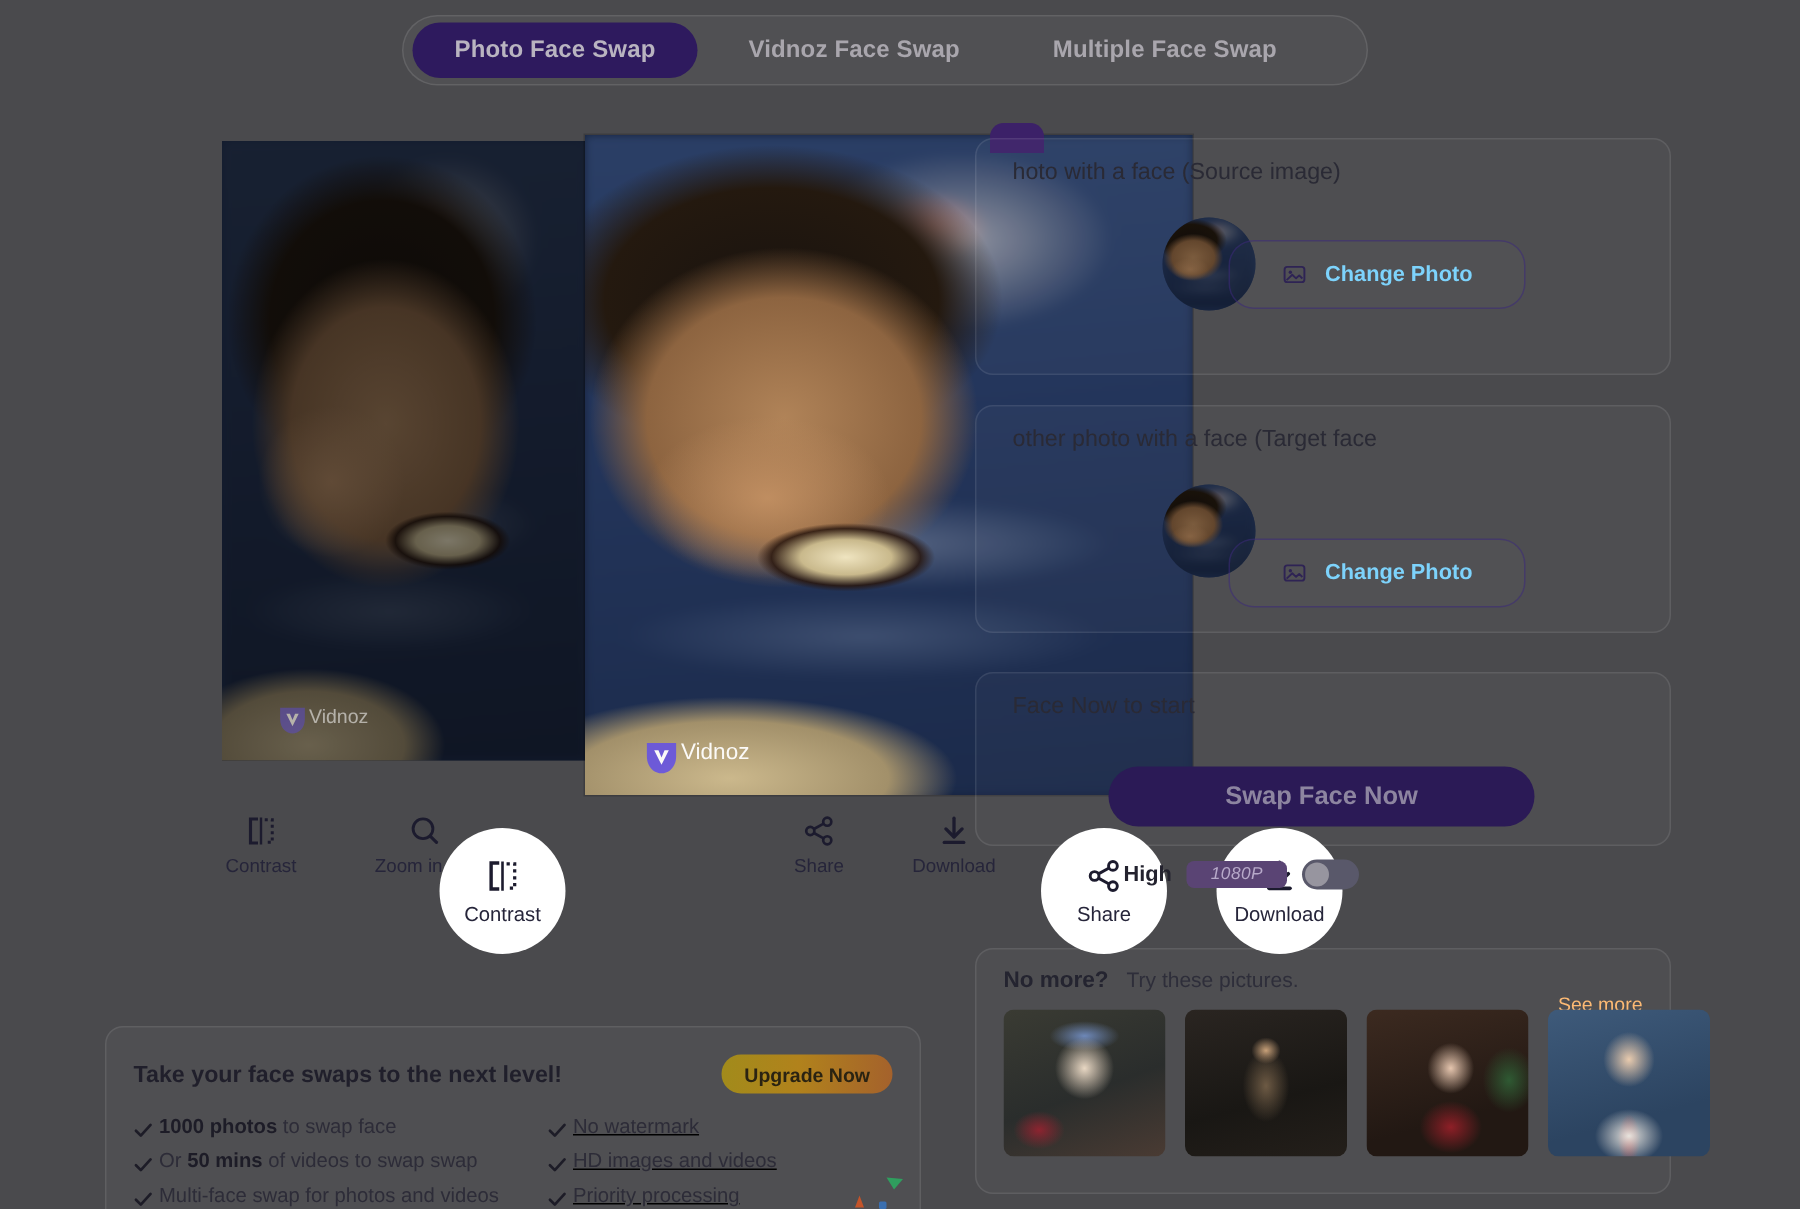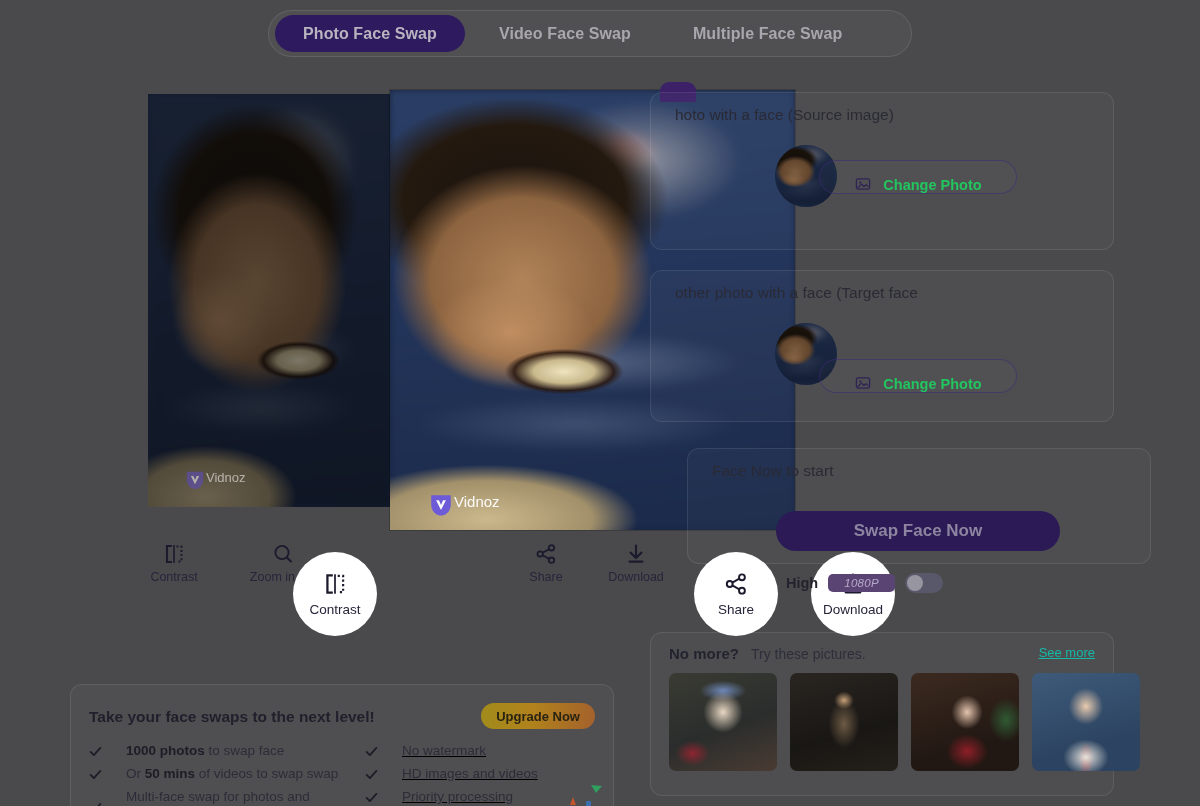--- a/index.html
+++ b/index.html
@@ -127,38 +127,38 @@
 
   
   .card {
     position: absolute; left: 650px; width: 464px;
     background: rgba(255,255,255,0.028);
     border: 1px solid rgba(255,255,255,0.09);
     border-radius: 12px;
   }
   #card-source { top: 92px; height: 158px; }
   #card-target { top: 270px; height: 152px; }
-  #card-action { top: 448px; height: 116px; margin-left: 37px; }
+  #card-action { top: 448px; height: 116px; }
   #card-ideas  { top: 632px; height: 164px; }
 
   .card-title {
     position: absolute; left: 24px; top: 12px; right: 20px;
     font-size: 15.5px; color: #2a2a35; line-height: 1.35;
   }
   .thumb-circle {
     position: absolute; left: 124px; top: 52px; width: 62px; height: 62px;
     border-radius: 50%; overflow: hidden; background: #1c2b49;
   }
   .thumb-circle .photo { filter: brightness(.7); }
   .btn-change {
-    position: absolute; left: 168px; width: 198px; height: 34px;
+    position: absolute; left: 168px; width: 198px; height: 46px;
     border: 1px solid rgba(58,40,120,.55);
     border-radius: 17px;
-    display: flex; align-items: flex-end; justify-content: center; gap: 11px;
-    color: #22c55e; font-size: 14.5px; font-weight: 700;
+    display: flex; align-items: center; justify-content: center; gap: 11px;
+    color: #7dd3fc; font-size: 14.5px; font-weight: 700;
     background: rgba(255,255,255,0.02);
   }
   #card-source .btn-change { top: 67px; }
   #card-target .btn-change { top: 88px; }
 
   
   #peek-badge {
     position: absolute; left: 660px; top: 82px; width: 36px; height: 20px;
     background: #3c2168; border-radius: 9px 9px 0 0;
   }
@@ -186,22 +186,22 @@
   #quality-toggle::after {
     content:''; position: absolute; left: 2px; top: 2px;
     width: 16px; height: 16px; border-radius: 50%; background: #97959f;
   }
 
   
   #ideas-head { position: absolute; left: 18px; top: 12px; right: 18px; display: flex; align-items: baseline; }
   #ideas-title { font-size: 15px; font-weight: 700; color: #242430; }
   #ideas-sub { font-size: 14px; color: #2e2e3a; margin-left: 12px; }
   #ideas-more {
-    position: absolute; right: 0; top: 0;
-    font-size: 13px; color: #14b8a6; text-decoration: underline;
+    position: absolute; right: 0; top: 17px;
+    font-size: 13px; color: #fdba74; text-decoration: underline;
   }
   #ideas-strip { position: absolute; left: 18px; top: 40px; display: flex; gap: 13px; }
   .idea-thumb { width: 108px; height: 98px; border-radius: 7px; overflow: hidden; position: relative; }
   .it-a { background:
       radial-gradient(ellipse 26% 30% at 50% 40%, #e8d7c3, rgba(232,215,195,0) 70%),
       radial-gradient(ellipse 30% 14% at 50% 18%, #6e88b8, rgba(110,136,184,0) 72%),
       radial-gradient(ellipse 22% 18% at 22% 82%, #8d2430, rgba(141,36,48,0) 72%),
       linear-gradient(160deg,#3a3b33,#2a2d2c 55%,#4a3b33); }
   .it-b { background:
       radial-gradient(ellipse 20% 34% at 50% 52%, #6d5a44, rgba(109,90,68,0) 72%),
@@ -234,38 +234,38 @@
     position: absolute; right: 18px; top: 18px; height: 26px;
     padding: 0 15px; border-radius: 13px;
     background: linear-gradient(95deg,#a18b1b 0%,#b1821c 45%,#a4612c 100%);
     display: flex; align-items: center; justify-content: center;
     font-size: 13px; font-weight: 700; color: #2a2312;
   }
   .promo-col { position: absolute; top: 56px; }
   #promo-col-1 { left: 18px; width: 262px; }
   #promo-col-2 { left: 294px; width: 230px; text-decoration: underline; }
   .promo-item {
-    display: flex; align-items: center; gap: 24px;
+    display: flex; align-items: flex-end; gap: 4px;
     font-size: 13.5px; color: #2d2c38; line-height: 1.42; margin-bottom: 4px;
   }
   .promo-item b { color: #1d1c27; }
   .chk { flex: 0 0 auto; width: 13px; height: 13px; margin-top: 2px; }
   #promo-deco { position: absolute; right: 10px; bottom: 8px; width: 34px; height: 26px; }
 
   .clickless { pointer-events: none; }
 </style>
 </head>
 <body>
 
 <div id="tabbar">
   <div class="tab active">
     <span>Photo Face Swap</span>
   </div>
   <div class="tab">
-    <span>Video Face Swap</span>
+    <span>Vidnoz Face Swap</span>
   </div>
   <div class="tab">
     <span>Multiple Face Swap</span>
   </div>
 </div>
 
 <div id="stage">
 
   <div id="preview-base">
     <div class="photo clickless">

